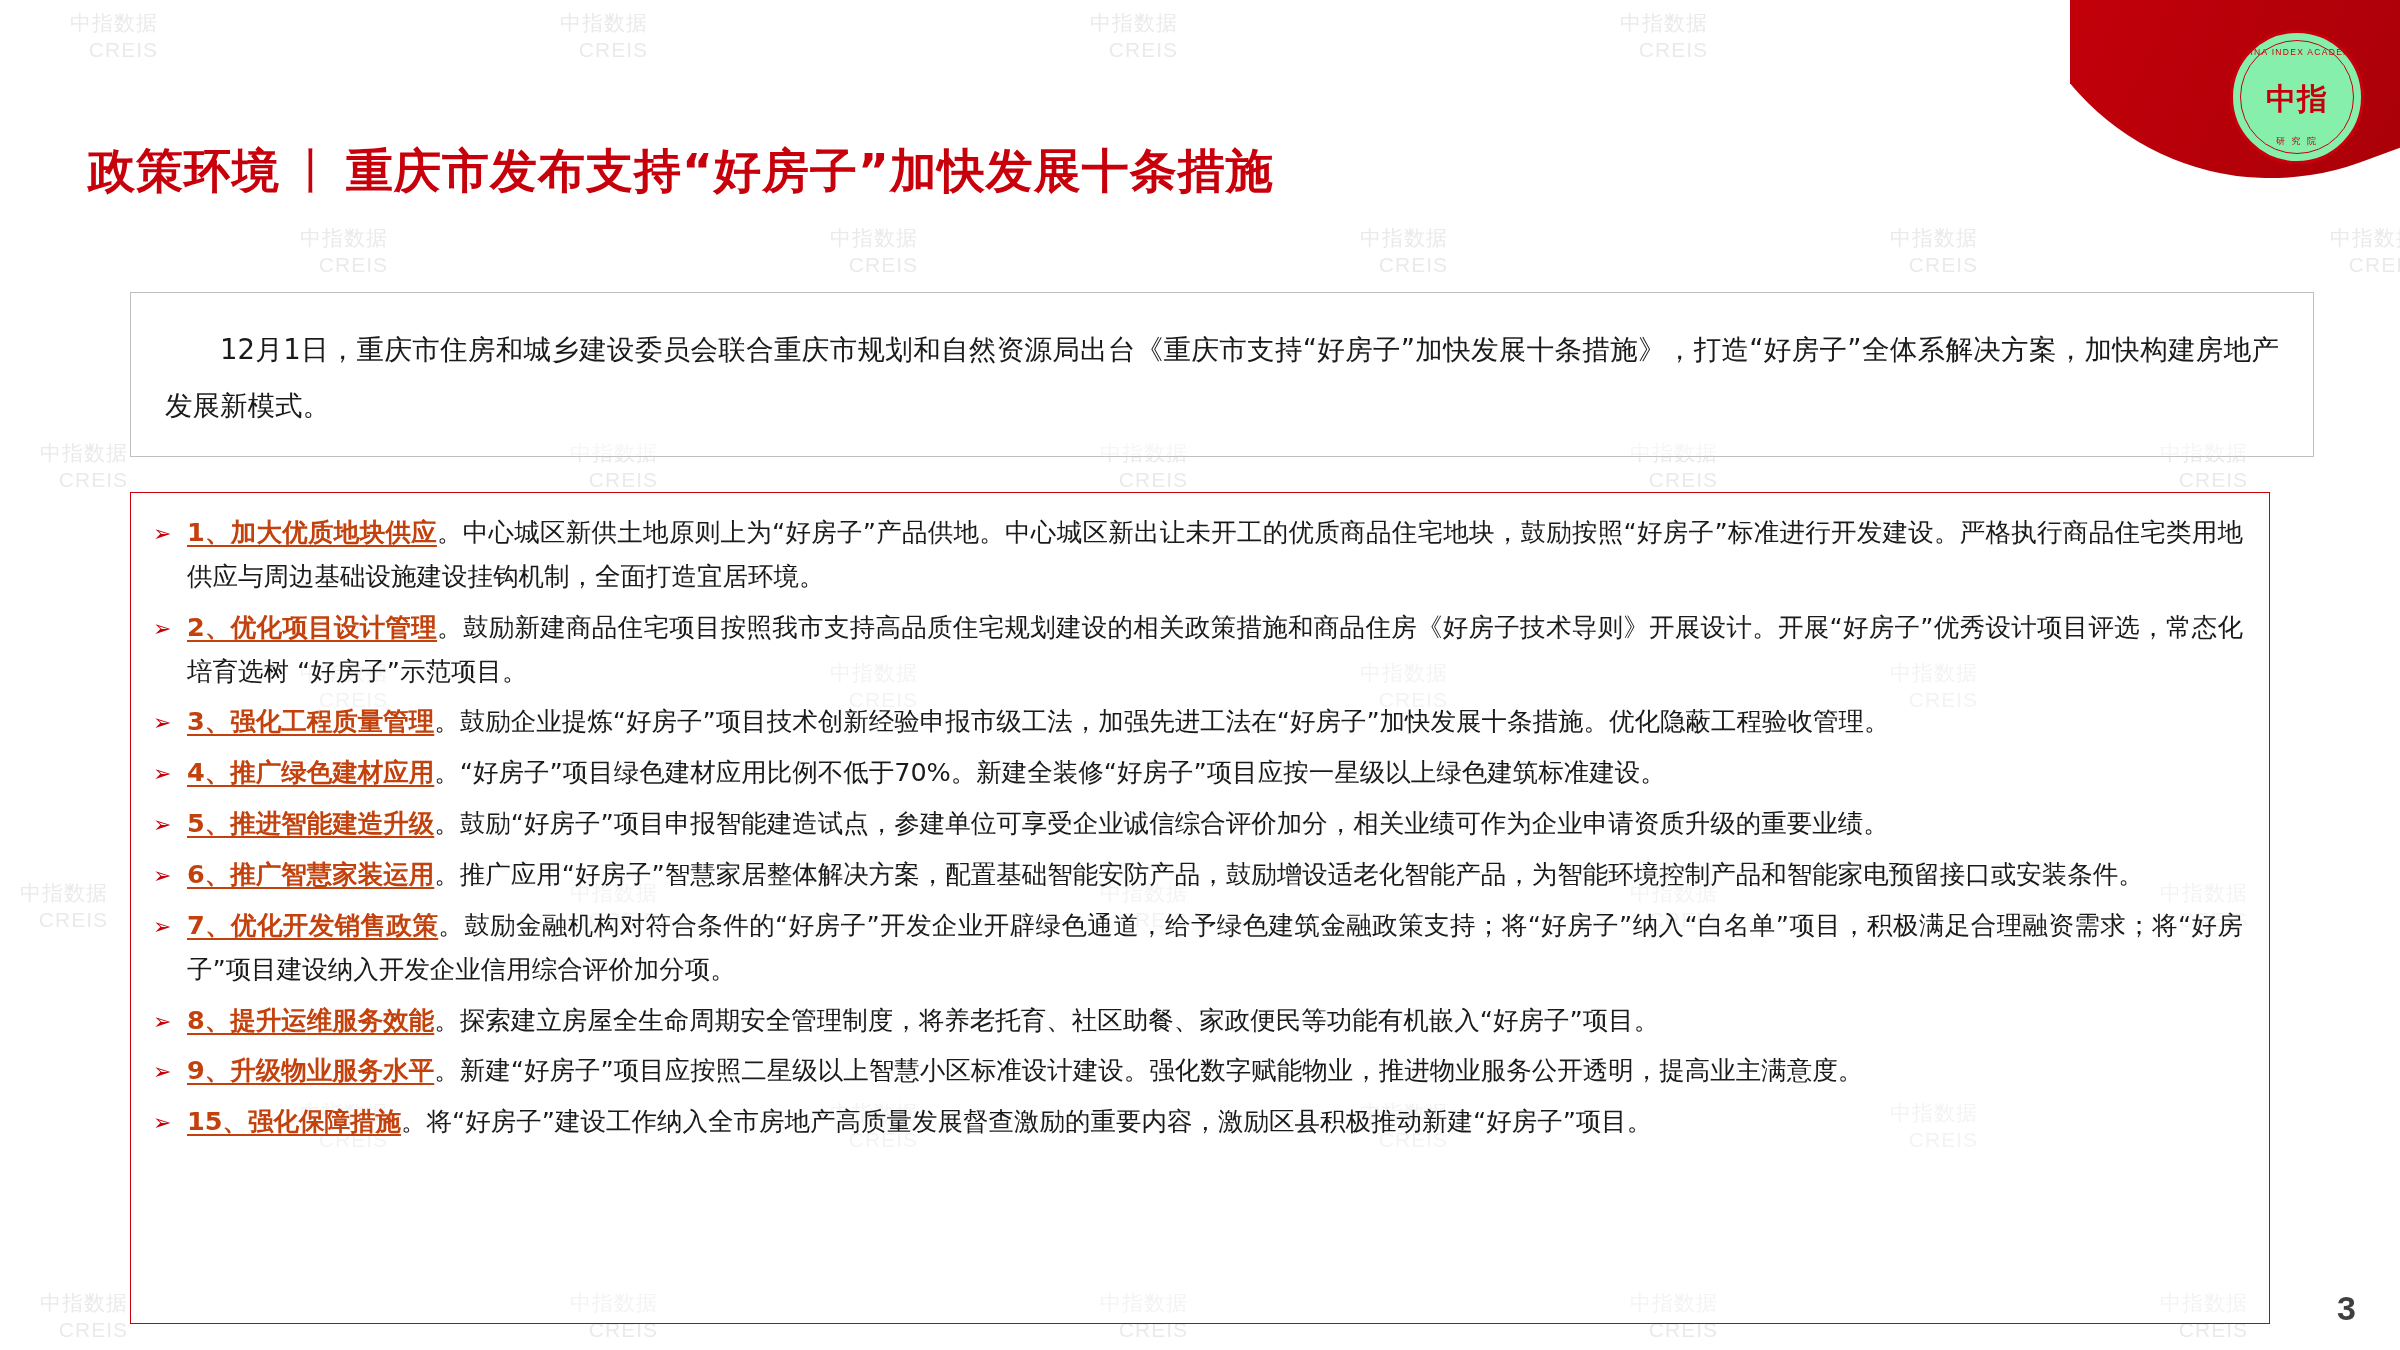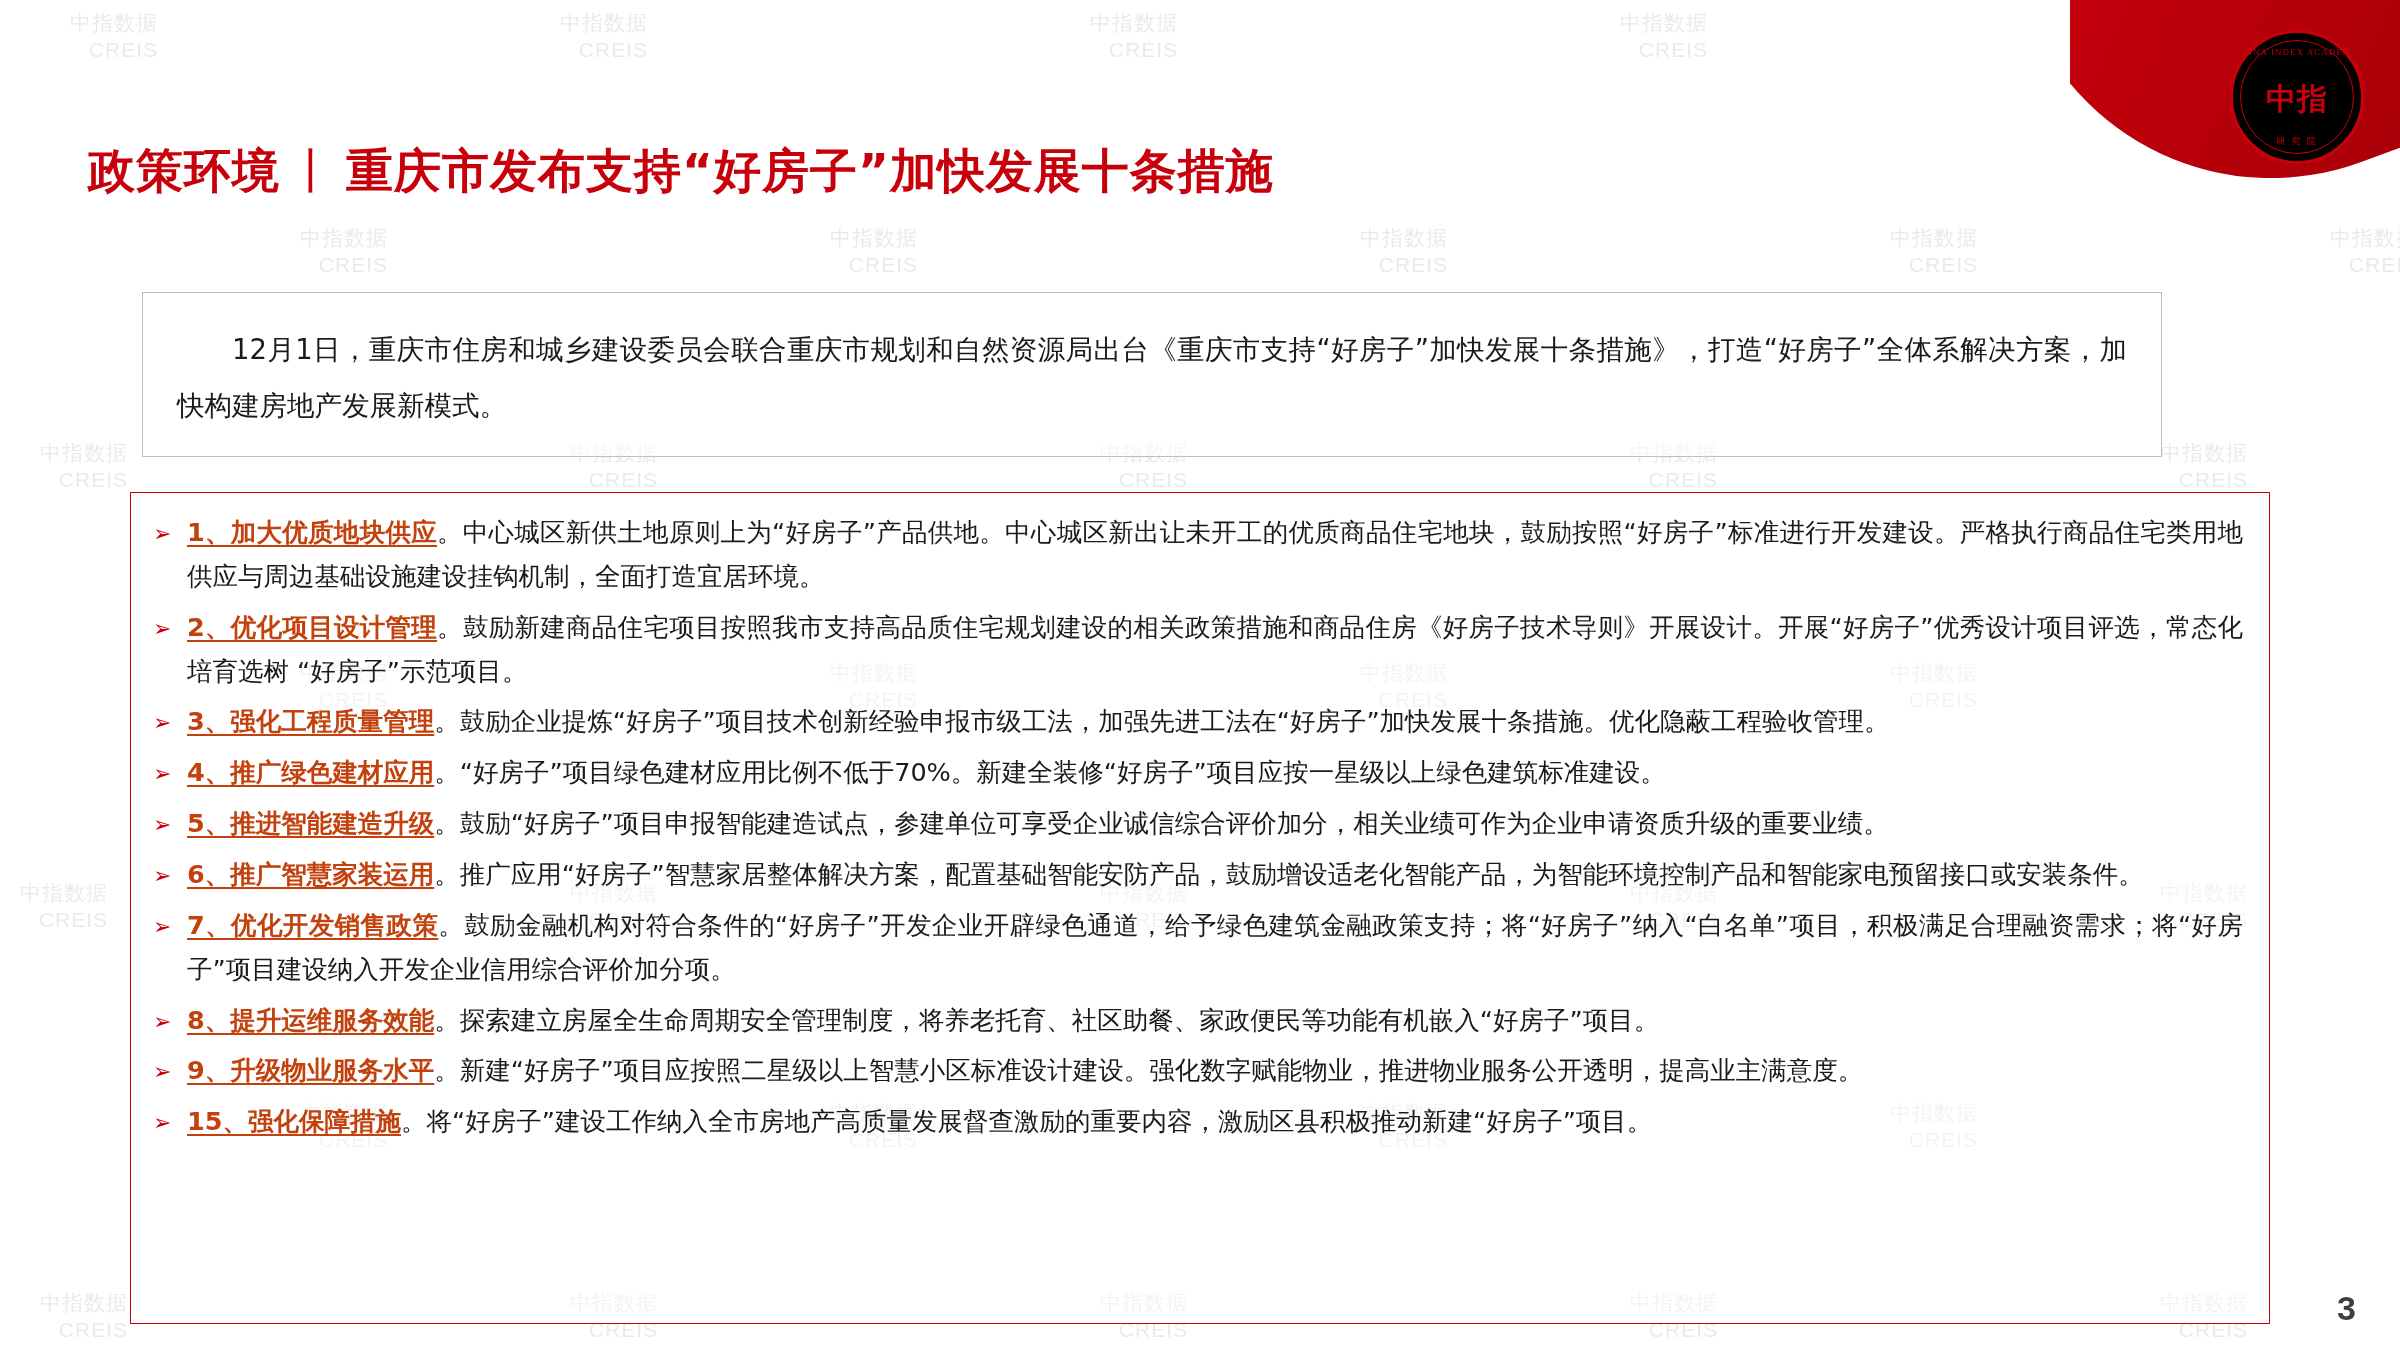--- a/index.html
+++ b/index.html
@@ -54,28 +54,27 @@
     transform: rotate(-20deg);
     border-bottom-left-radius: 260px;
   }
   .logo-badge {
     position: absolute;
     top: 30px;
     right: 36px;
     width: 128px;
     height: 128px;
     border-radius: 50%;
-    background: #000000;
+    background: #86efac;
     border: 3px solid #c7000b;
     z-index: 4;
     display: flex;
     align-items: center;
     justify-content: center;
     flex-direction: column;
-    font-family: Liberation Serif, serif;
   }
   .logo-badge .ring {
     position: absolute;
     inset: 7px;
     border-radius: 50%;
     border: 1px solid #c7000b;
   }
   .logo-badge .logo-main {
     font-size: 30px;
     color: #c7000b;
@@ -113,23 +112,23 @@
   .page-title .divider {
     display: inline-block;
     color: #c7000b;
     font-weight: normal;
     margin: 0 10px 0 8px;
   }
 
   
   .summary-box {
     position: absolute;
-    left: 142px;
+    left: 130px;
     top: 292px;
-    width: 2020px;
+    width: 2184px;
     min-height: 160px;
     border: 1px solid #bfbfbf;
     background: rgba(255,255,255,0.55);
     z-index: 2;
     padding: 28px 34px 22px 34px;
     box-sizing: border-box;
   }
   .summary-text {
     font-size: 27.5px;
     line-height: 2.05;

